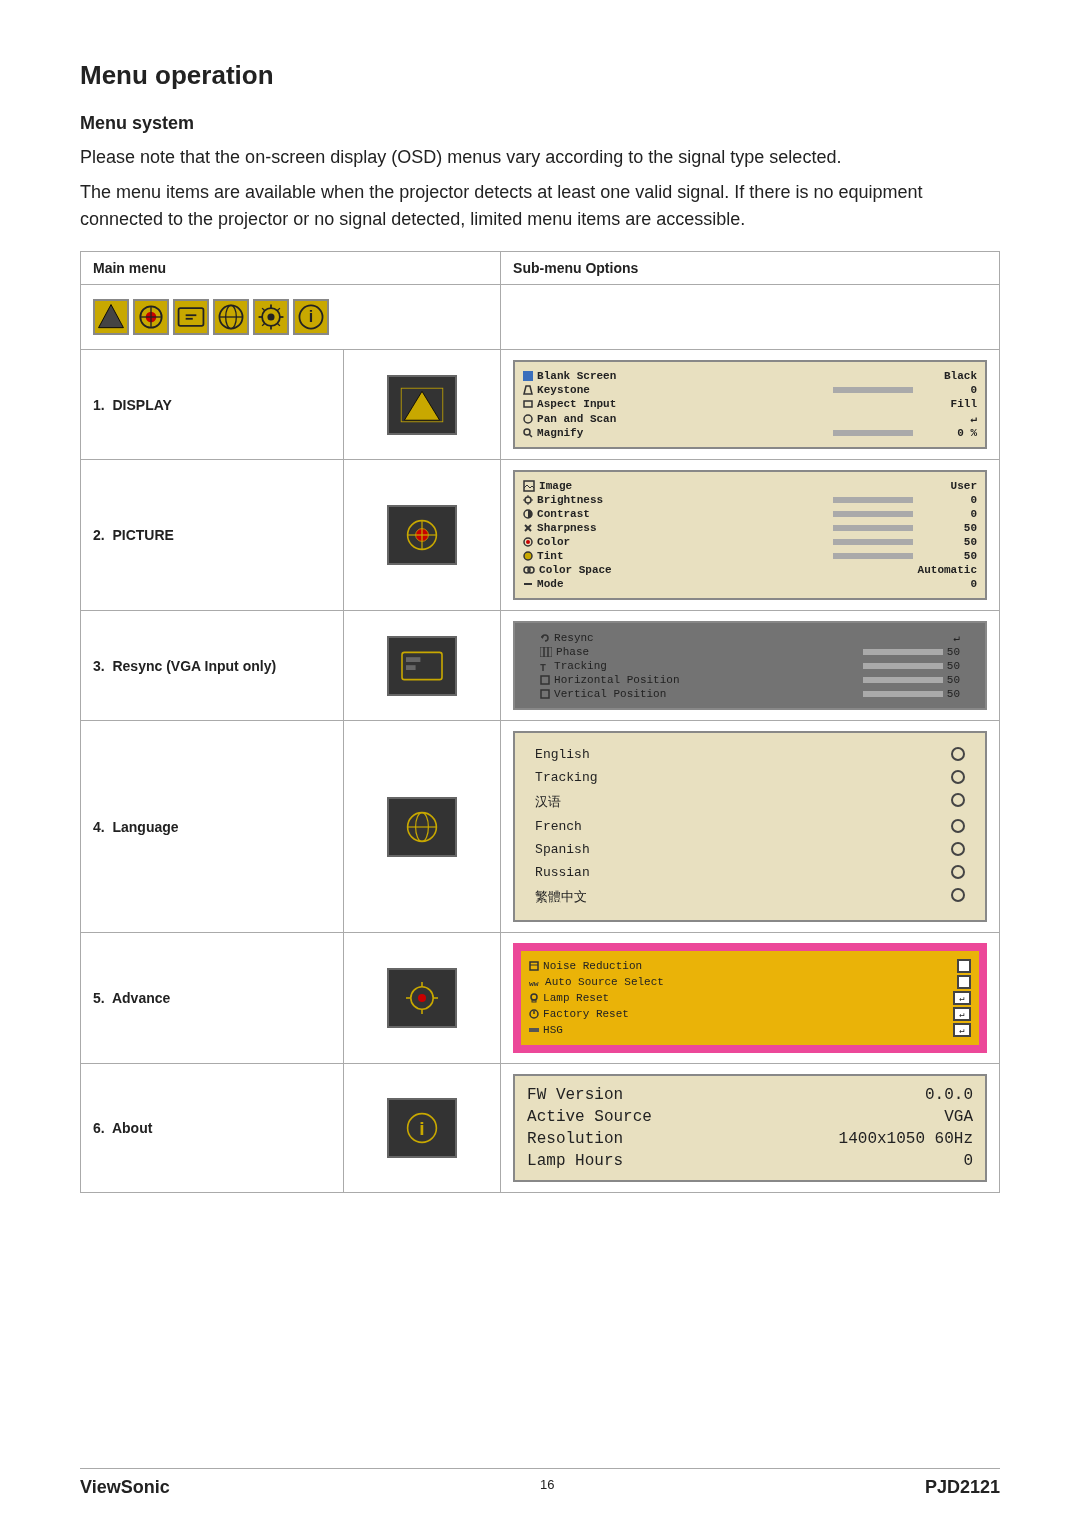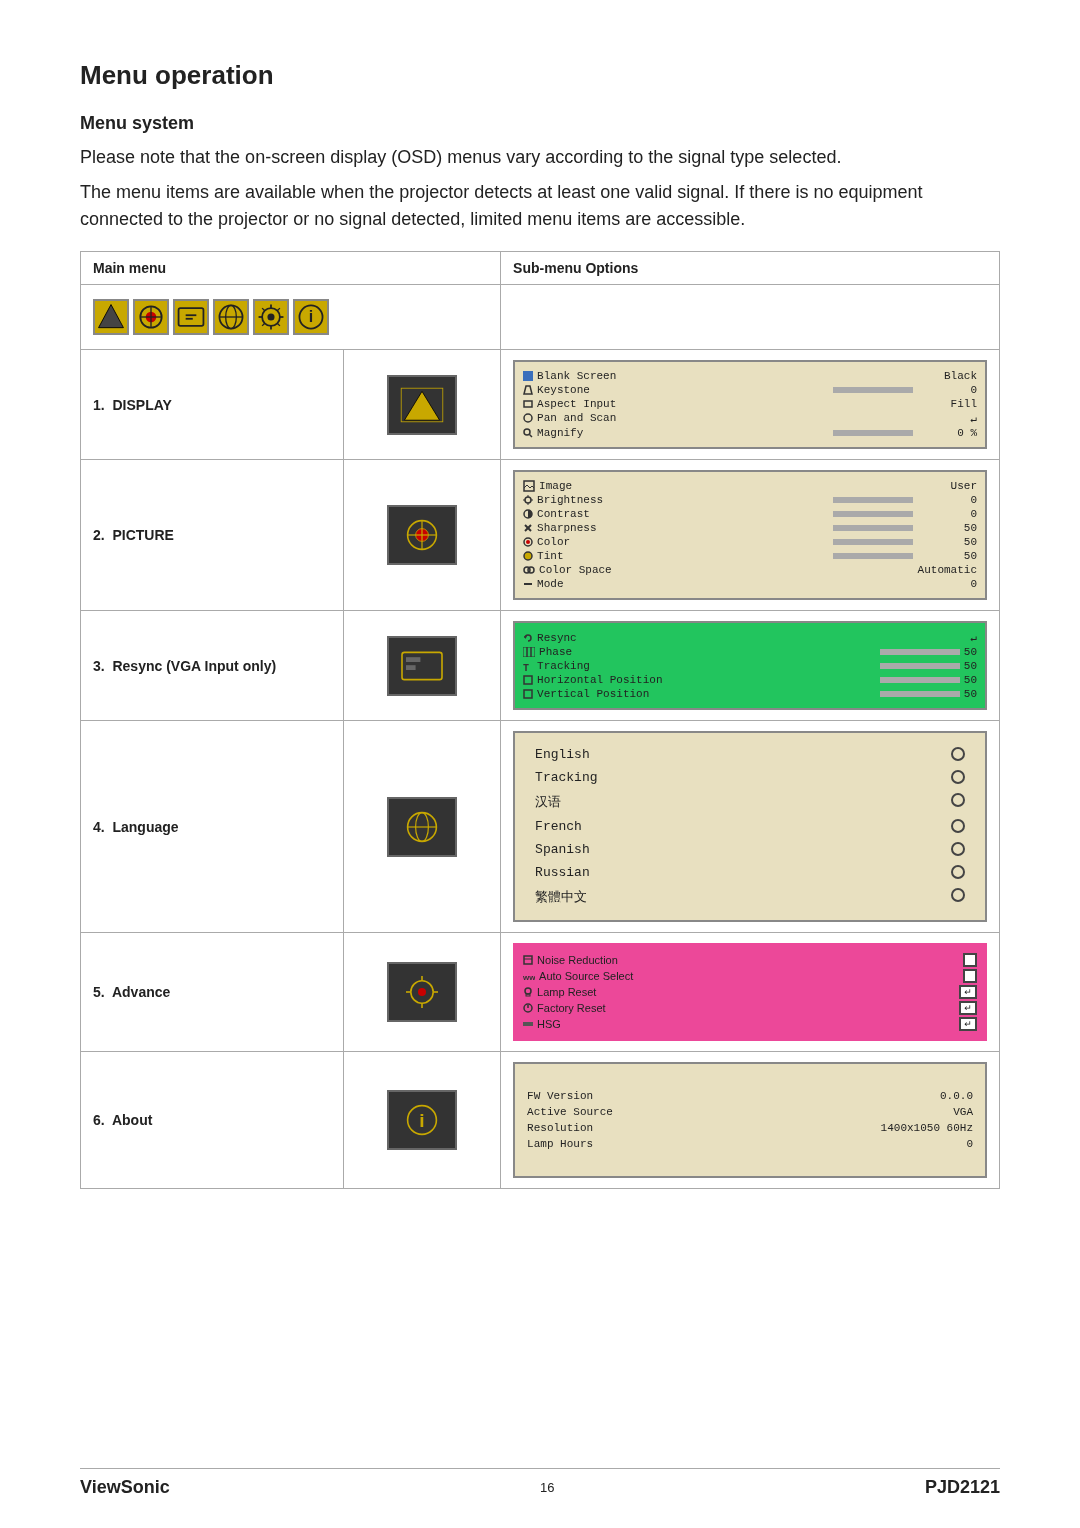--- a/index.html
+++ b/index.html
@@ -83,22 +83,23 @@
       background: #e8e0c0;
       border: 2px solid #888;
       padding: 6px 8px;
       font-size: 11px;
       font-family: 'Courier New', monospace;
       min-width: 260px;
     }
     .osd-box .osd-row {
       display: flex;
       justify-content: space-between;
-      align-items: flex-start;
+      align-items: flex-end;
       margin: 2px 0;
+      font-weight: bold;
     }
     .osd-box .osd-row .osd-label {
       display: flex;
       align-items: center;
       gap: 4px;
     }
     .osd-box .osd-row .osd-val {
       font-size: 11px;
       min-width: 60px;
       text-align: right;
@@ -145,37 +146,37 @@
       height: 14px;
       border-radius: 50%;
       border: 2px solid #444;
       display: inline-block;
     }
 
     
     .about-box {
       background: #e8e0c0;
       border: 2px solid #888;
-      padding: 24px 12px;
-      font-size: 11px;
+      padding: 8px 12px;
+      font-size: 16px;
       font-family: 'Courier New', monospace;
     }
     .about-row {
       display: flex;
       justify-content: space-between;
       padding: 2px 0;
     }
 
     
     .adv-box {
-      background: #ec4899;
-      border: 2px solid #ec4899;
+      background: #eab308;
+      border: 8px solid #ec4899;
       padding: 6px 8px;
       font-size: 11px;
-      font-family: Liberation Sans, sans-serif;
+      font-family: Liberation Mono, monospace;
     }
     .adv-row {
       display: flex;
       justify-content: space-between;
       align-items: center;
       margin: 2px 0;
     }
     .adv-check {
       width: 14px;
       height: 14px;
@@ -195,43 +196,42 @@
     }
 
     
     .footer {
       position: absolute;
       bottom: 30px;
       left: 80px;
       right: 80px;
       display: flex;
       justify-content: space-between;
-      align-items: center;
       border-top: 1px solid #aaa;
       padding-top: 8px;
     }
     .footer-brand {
       font-size: 18px;
       font-weight: bold;
     }
     .footer-model {
       font-size: 18px;
       font-weight: bold;
     }
     .footer-page {
       text-align: center;
       font-size: 13px;
       flex: 1;
     }
 
     
     .resync-box {
-      background: #22c55e;
+      background: #737373;
       border: 2px solid #888;
-      padding: 6px 8px;
+      padding: 6px 25px;
       font-size: 11px;
       font-family: 'Courier New', monospace;
     }
     .resync-row {
       display: flex;
       justify-content: space-between;
       align-items: center;
       margin: 2px 0;
     }
   </style>

